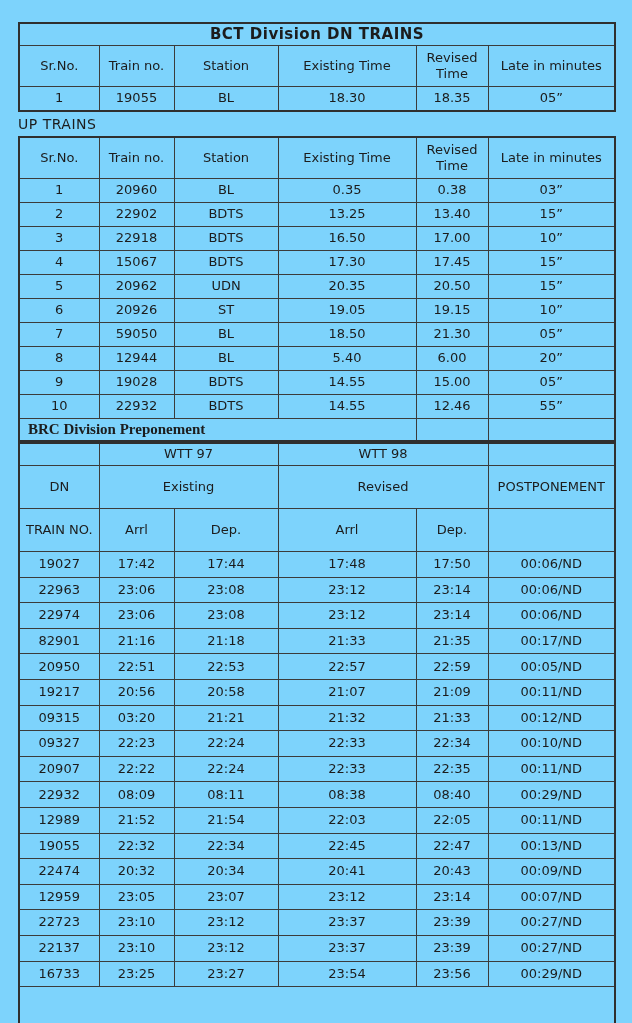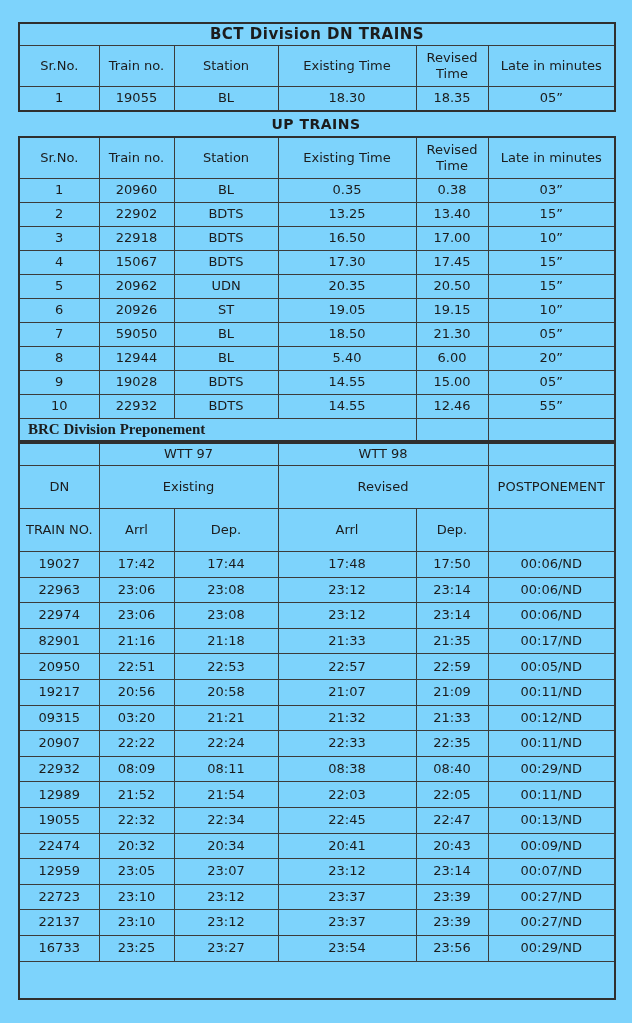--- a/index.html
+++ b/index.html
@@ -13,21 +13,21 @@
   td{border:1.5px solid #3b3b3b;text-align:center;vertical-align:middle;
      font-size:13px;line-height:1.25;padding:1px 2px;overflow:hidden;}
   col.c1{width:80px}col.c2{width:75px}col.c3{width:104px}
   col.c4{width:138px}col.c5{width:72px}col.c6{width:127px}
 
   tr.title-row td{height:19px;font-weight:bold;font-size:15px;letter-spacing:.5px;}
   tr.cols td{height:38px;font-size:13px;}
   tbody.data td{height:21px;}
   #brc tbody.data td{height:22.6px;}
 
-  .up-heading{height:24px;line-height:24px;text-align:center;font-weight:bold;
+  .up-heading{height:24px;line-height:24px;font-weight:normal;
     font-size:14px;letter-spacing:.5px;}
 
   tr.brc-title-row td{height:19px;}
   td.brc-title{font-family:"Liberation Serif","DejaVu Serif",serif;font-weight:bold;
     font-size:15px;text-align:left;padding-left:8px;}
 
   tr.wtt-row td{height:19px;}
   tr.group-row td{height:40px;text-align:center;}
   tr.sub-row td{height:40px;}
 
@@ -267,20 +267,28 @@
           </tr>
           <tr>
             <td>09315</td>
             <td>03:20</td>
             <td>21:21</td>
             <td>21:32</td>
             <td>21:33</td>
             <td>00:12/ND</td>
           </tr>
           <tr>
+            <td>09327</td>
+            <td>22:23</td>
+            <td>22:24</td>
+            <td>22:33</td>
+            <td>22:34</td>
+            <td>00:10/ND</td>
+          </tr>
+          <tr>
             <td>20907</td>
             <td>22:22</td>
             <td>22:24</td>
             <td>22:33</td>
             <td>22:35</td>
             <td>00:11/ND</td>
           </tr>
           <tr>
             <td>22932</td>
             <td>08:09</td>

